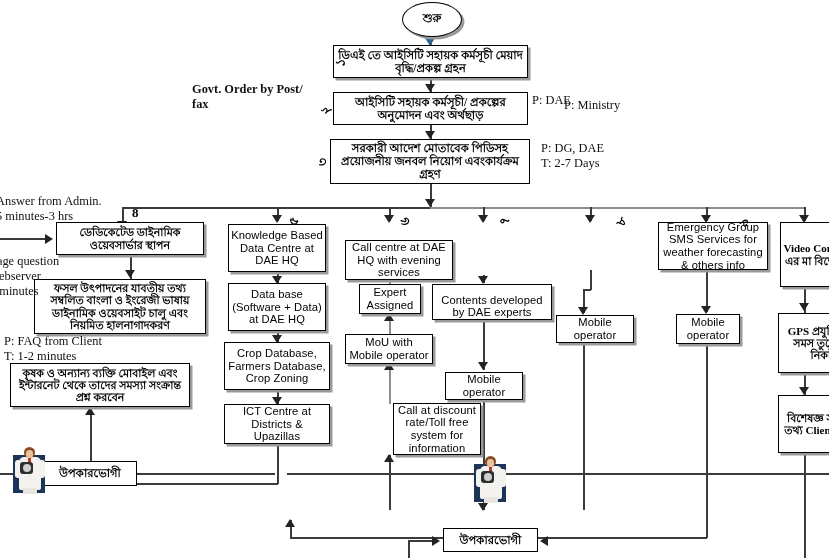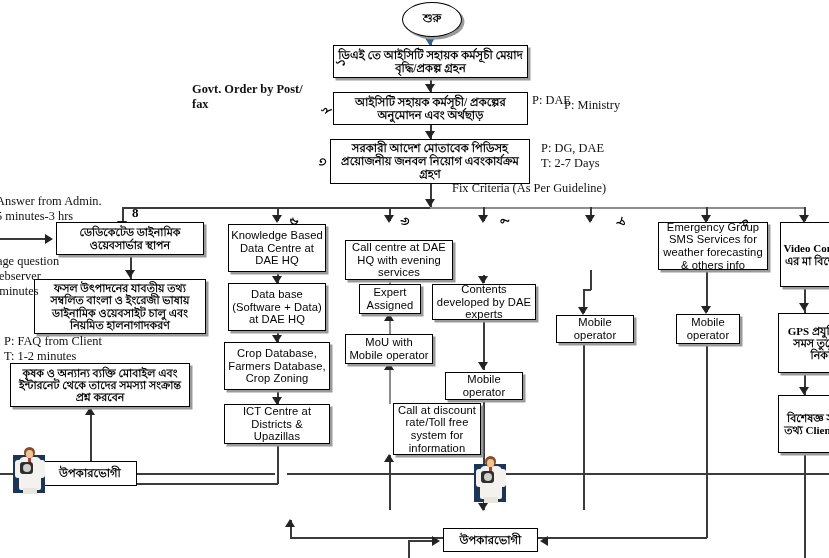--- a/index.html
+++ b/index.html
@@ -106,21 +106,20 @@
 
   <div class="ln v" style="left:430px;top:125px;height:14px;"></div>
   <div class="arw down" style="left:425px;top:131px;"></div>
 
   <div class="box plain" style="left:330px;top:139px;width:200px;height:45px;">
     <span class="bn">সরকারী আদেশ মোতাবেক পিডিসহ প্রয়োজনীয় জনবল নিয়োগ এবংকার্যক্রম গ্রহণ</span>
   </div>
   <div class="num rot" style="left:319px;top:152px;">৩</div>
   <div class="lbl" style="left:541px;top:141px;">P: DG, DAE</div>
   <div class="lbl" style="left:541px;top:156px;">T: 2-7 Days</div>
-  <div class="lbl" style="left:452px;top:181px;">Fix Criteria (As Per Guideline)</div>
 
   <div class="ln v" style="left:430px;top:184px;height:24px;"></div>
   <div class="arw down" style="left:425px;top:199px;"></div>
 
   <div class="ln h" style="left:122px;top:207px;width:308px;"></div>
   <div class="ln h gray" style="left:430px;top:207px;width:375px;"></div>
 
   <div class="ln v" style="left:277px;top:207px;height:14px;"></div>
   <div class="arw down" style="left:272px;top:215px;"></div>
   <div class="ln v" style="left:389px;top:207px;height:14px;"></div>
@@ -214,21 +213,21 @@
     <span class="en">Call at discount rate/Toll free system for information</span>
   </div>
   <div class="ln v gray" style="left:389px;top:364px;height:40px;"></div>
   <div class="arw up" style="left:384px;top:362px;"></div>
   <div class="ln v" style="left:389px;top:455px;height:55px;"></div>
   <div class="arw up" style="left:384px;top:454px;"></div>
 
   <div class="ln v" style="left:483px;top:275px;height:8px;"></div>
   <div class="arw down" style="left:478px;top:276px;"></div>
 
-  <div class="box" style="left:432px;top:284px;width:104px;height:36px;">
+  <div class="box" style="left:432px;top:284px;width:120px;height:36px;align-items:flex-end;">
     <span class="en">Contents developed by DAE experts</span>
   </div>
   <div class="ln v" style="left:483px;top:320px;height:50px;"></div>
   <div class="arw down" style="left:478px;top:362px;"></div>
 
   <div class="box" style="left:445px;top:372px;width:78px;height:28px;">
     <span class="en">Mobile operator</span>
   </div>
   <div class="ln v" style="left:483px;top:400px;height:110px;"></div>
   <div class="arw down" style="left:478px;top:503px;"></div>

